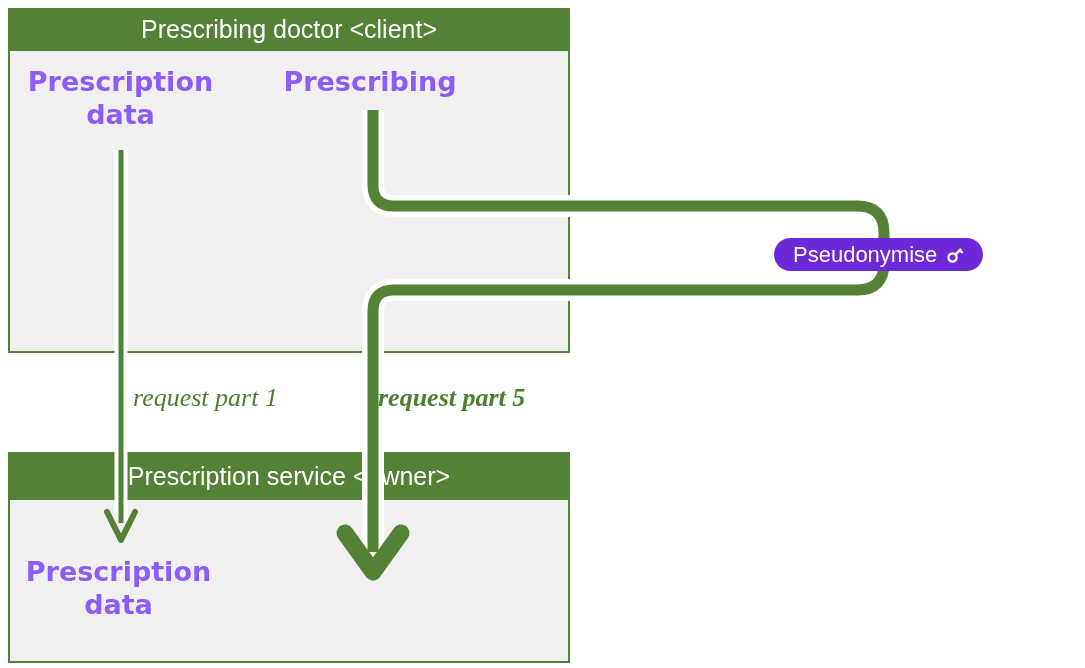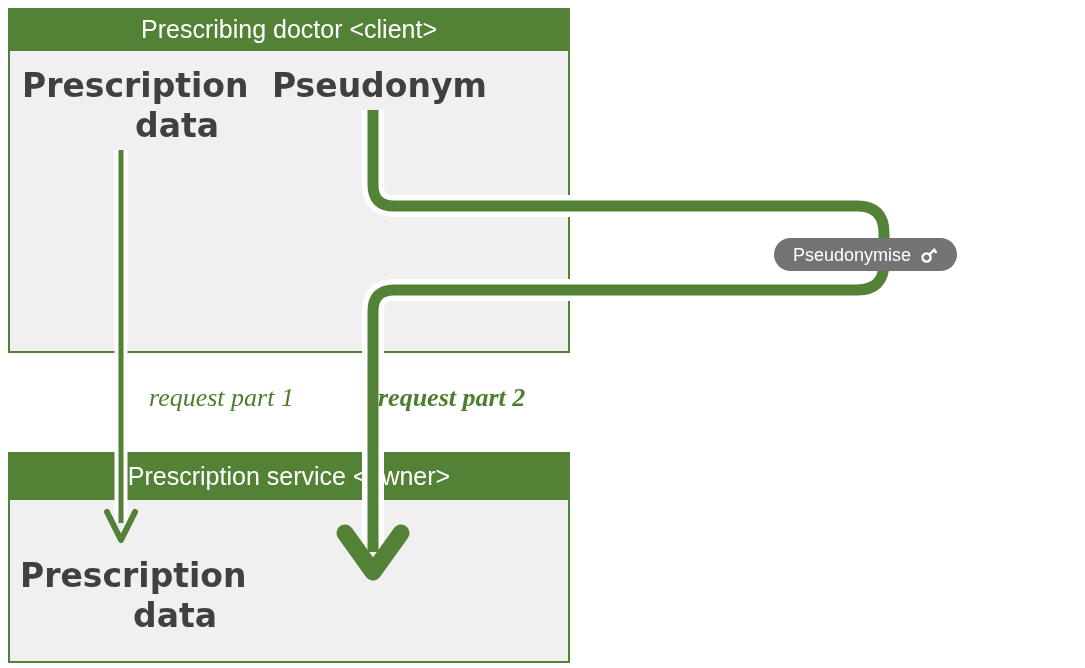--- a/index.html
+++ b/index.html
@@ -42,58 +42,58 @@
   #box-pseudo .body{top:44px;height:188px;}
 
   
   #box-prescription{left:8px;top:452px;width:562px;height:211px;}
   #box-prescription .hdr{height:48px;}
   #box-prescription .body{top:48px;height:163px;}
 
   
   .datalabel{
     position:absolute;
-    color:#404040;
+    color:#8b5cf6;
     font-family:"DejaVu Sans",sans-serif;
     font-weight:700;
-    font-size:33px;
+    font-size:27px;
     line-height:1.22;
-    text-align:right;
+    text-align:center;
     white-space:pre-line;
     z-index:6;
   }
   #lbl-prescription-data-top{left:22px;top:66px;width:197px;}
   #lbl-identifier{left:272px;top:66px;width:196px;}
   #lbl-prescription-data-bottom{left:20px;top:556px;width:197px;}
   #lbl-pseudonym{left:272px;top:591px;width:197px;}
 
   
   .edgelabel{
     position:absolute;
     color:#4d7e30;
     font-family:"Liberation Serif",serif;
     font-style:italic;
     font-size:26px;
     line-height:1;
     white-space:nowrap;
     z-index:7;
   }
-  #lbl-req1{left:133px;top:385px;font-weight:400;margin-left:16px;}
+  #lbl-req1{left:133px;top:385px;font-weight:400;}
   #lbl-req2{left:378px;top:385px;font-weight:700;}
 
   
   #pill-pseudonymise{
     position:absolute;
     left:774px;top:238px;
     height:33px;
     padding:0 17px 0 19px;
-    background:#737373;
+    background:#6d28d9;
     border-radius:18px;
     color:#ffffff;
-    font-size:18px;
+    font-size:22px;
     display:flex;align-items:center;gap:7px;
     line-height:1;
     white-space:nowrap;
     z-index:8;
   }
   #pill-pseudonymise .keyglyph{display:flex;align-items:center;}
 
   svg#wires{position:absolute;left:0;top:0;width:1085px;height:668px;z-index:5;}
 </style>
 </head>
@@ -121,38 +121,38 @@
   </svg>
 
   <div class="box" id="box-doctor">
     <div class="hdr">Prescribing doctor &lt;client&gt;</div>
     <div class="body"></div>
   </div>
 
   <div class="datalabel" id="lbl-prescription-data-top">Prescription
 data</div>
 
-  <div class="datalabel" id="lbl-identifier">Pseudonym</div>
+  <div class="datalabel" id="lbl-identifier">Prescribing</div>
 
 
   <div id="pill-pseudonymise">
     <span>Pseudonymise</span>
     <span class="keyglyph">
       <svg width="22" height="22" viewBox="0 0 24 24" aria-hidden="true">
         <g transform="rotate(-45 12 12)">
           <circle cx="8.2" cy="12" r="4.4" fill="none" stroke="#ffffff" stroke-width="2.6"></circle>
           <rect x="11.8" y="10.7" width="9.6" height="2.6" fill="#ffffff"></rect>
           <rect x="18.2" y="12.9" width="2.4" height="3.5" fill="#ffffff"></rect>
         </g>
       </svg>
     </span>
   </div>
 
   <div class="edgelabel" id="lbl-req1">request part 1</div>
-  <div class="edgelabel" id="lbl-req2">request part 2</div>
+  <div class="edgelabel" id="lbl-req2">request part 5</div>
 
   <div class="box" id="box-prescription">
     <div class="hdr">Prescription service &lt;owner&gt;</div>
     <div class="body"></div>
   </div>
 
   <div class="datalabel" id="lbl-prescription-data-bottom">Prescription
 data</div>
 
 

